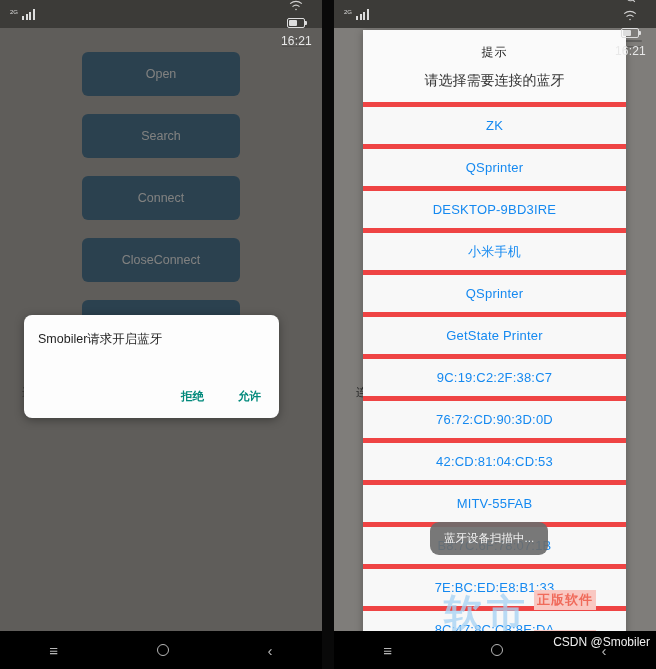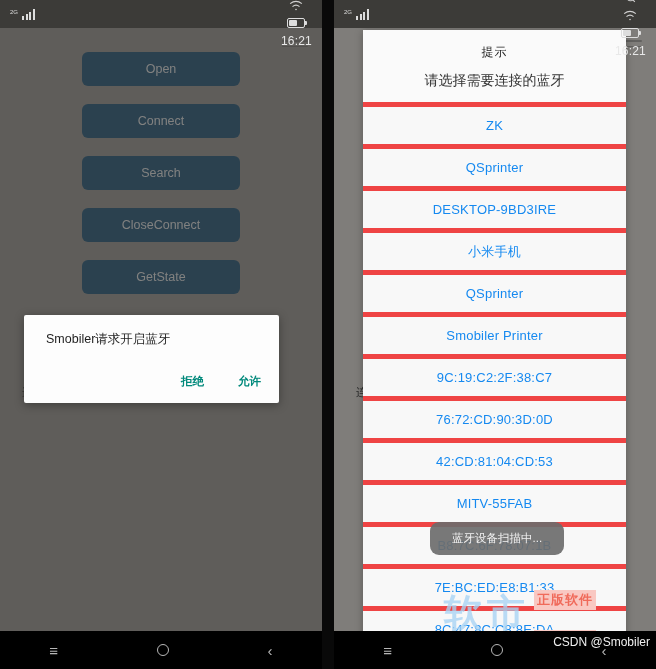--- a/index.html
+++ b/index.html
@@ -38,33 +38,33 @@
   
   .appbody { position:relative; height:603px; background:#7f7d7a; }
   .appbody.dim::before{
     content:""; position:absolute; inset:0; background:rgba(70,68,64,.55); z-index:5; pointer-events:none;
   }
   .menu-ico { position:absolute; right:14px; top:12px; width:26px; z-index:3; opacity:.35; }
   .menu-ico i { display:block; height:1.6px; background:#2e2e2e; margin-bottom:4px; border-radius:1px;}
 
   .btncol { padding:24px 82px 0 82px; display:flex; flex-direction:column; gap:18px; position:relative; z-index:2;}
   .btn {
-    height:34px; border-radius:6px; background:#0d3f63; color:#c9ccce;
+    height:44px; border-radius:6px; background:#0d3f63; color:#c9ccce;
     display:flex; align-items:center; justify-content:center; font-size:12.5px;
     border:none; width:100%;
   }
   .statusrow { position:absolute; left:22px; top:357px; display:flex; gap:44px; font-size:11.5px; color:#2b2b2b; z-index:2;}
 
   
   .permdlg {
     position:absolute; left:24px; top:287px; width:255px; background:#fdfdfd;
-    border-radius:2px; box-shadow:0 2px 10px rgba(0,0,0,.35); z-index:20; padding:16px 18px 8px 22px;
+    border-radius:8px; box-shadow:0 2px 10px rgba(0,0,0,.35); z-index:20; padding:16px 18px 8px 14px;
   }
   .permdlg .msg { font-size:12.5px; color:#1f1f1f; }
-  .permdlg .acts { display:flex; justify-content:flex-end; gap:34px; margin-top:26px; padding-bottom:6px;}
+  .permdlg .acts { display:flex; justify-content:flex-end; gap:34px; margin-top:41px; padding-bottom:6px;}
   .permdlg .acts button { background:none; border:none; color:#00897b; font-size:11.5px; font-weight:bold; }
 
   
   .listdlg {
     position:absolute; left:29px; top:2px; width:263px; background:#f7f7f7;
     box-shadow:0 1px 8px rgba(0,0,0,.28); z-index:20;
     max-height:612px; overflow:hidden;
   }
   .ld-head { padding:14px 0 12px 0; text-align:center; background:#fafafa;}
   .ld-title { font-size:12px; color:#222; letter-spacing:1px; }
@@ -72,21 +72,21 @@
   .ld-item {
     height:42px; display:flex; align-items:center; justify-content:center;
     font-size:13px; color:#1589f0; border-top:5px solid #ef4444; background:#f8f8f8;
     letter-spacing:.2px;
   }
 
   
   .toast {
     position:absolute; left:96px; top:494px; z-index:30;
     background:rgba(108,108,108,.92); color:#f2f2f2; border-radius:9px;
-    padding:9px 22px; font-size:11.5px; white-space:nowrap;
+    padding:9px 14px; font-size:11.5px; white-space:nowrap;
   }
 
   
   .wm-cn {
     position:absolute; left:110px; top:560px; z-index:25; pointer-events:none;
     display:flex; align-items:flex-start; gap:4px;
   }
   .wm-cn .big { font-size:38px; font-weight:bold; color:#a8d4f5; opacity:.78; letter-spacing:5px;}
   .wm-cn .tagbox { display:flex; flex-direction:column; gap:20px; margin-top:2px;}
   .wm-cn .tag { background:#f9c8c2; color:#f06a5a; font-size:13px; font-weight:bold; padding:1px 3px; letter-spacing:1px;}
@@ -137,22 +137,22 @@
 
     <div class="appbody dim">
 
       <div class="menu-ico">
           <i></i>
           <i></i>
         </div>
 
       <div class="btncol">
         <button class="btn">Open</button>
+        <button class="btn">Search</button>
         <button class="btn">Connect</button>
-        <button class="btn">Search</button>
         <button class="btn">CloseConnect</button>
         <button class="btn">GetState</button>
       </div>
 
       <div class="statusrow">
         <span>连接状态:</span>
         <span>label2</span>
       </div>
 
       <div class="permdlg">
@@ -220,21 +220,21 @@
       <div class="listdlg">
         <div class="ld-head">
           <div class="ld-title">提示</div>
           <div class="ld-sub">请选择需要连接的蓝牙</div>
         </div>
         <div class="ld-item">ZK</div>
         <div class="ld-item">QSprinter</div>
         <div class="ld-item">DESKTOP-9BD3IRE</div>
         <div class="ld-item">小米手机</div>
         <div class="ld-item">QSprinter</div>
-        <div class="ld-item">Smobiler Printer</div>
+        <div class="ld-item">GetState Printer</div>
         <div class="ld-item">9C:19:C2:2F:38:C7</div>
         <div class="ld-item">76:72:CD:90:3D:0D</div>
         <div class="ld-item">42:CD:81:04:CD:53</div>
         <div class="ld-item">MITV-55FAB</div>
         <div class="ld-item">B8:7C:6F:78:07:1B</div>
         <div class="ld-item">7E:BC:ED:E8:B1:33</div>
         <div class="ld-item">8C:47:8C:C8:8E:DA</div>
       </div>
 
       <div class="toast">蓝牙设备扫描中...</div>

